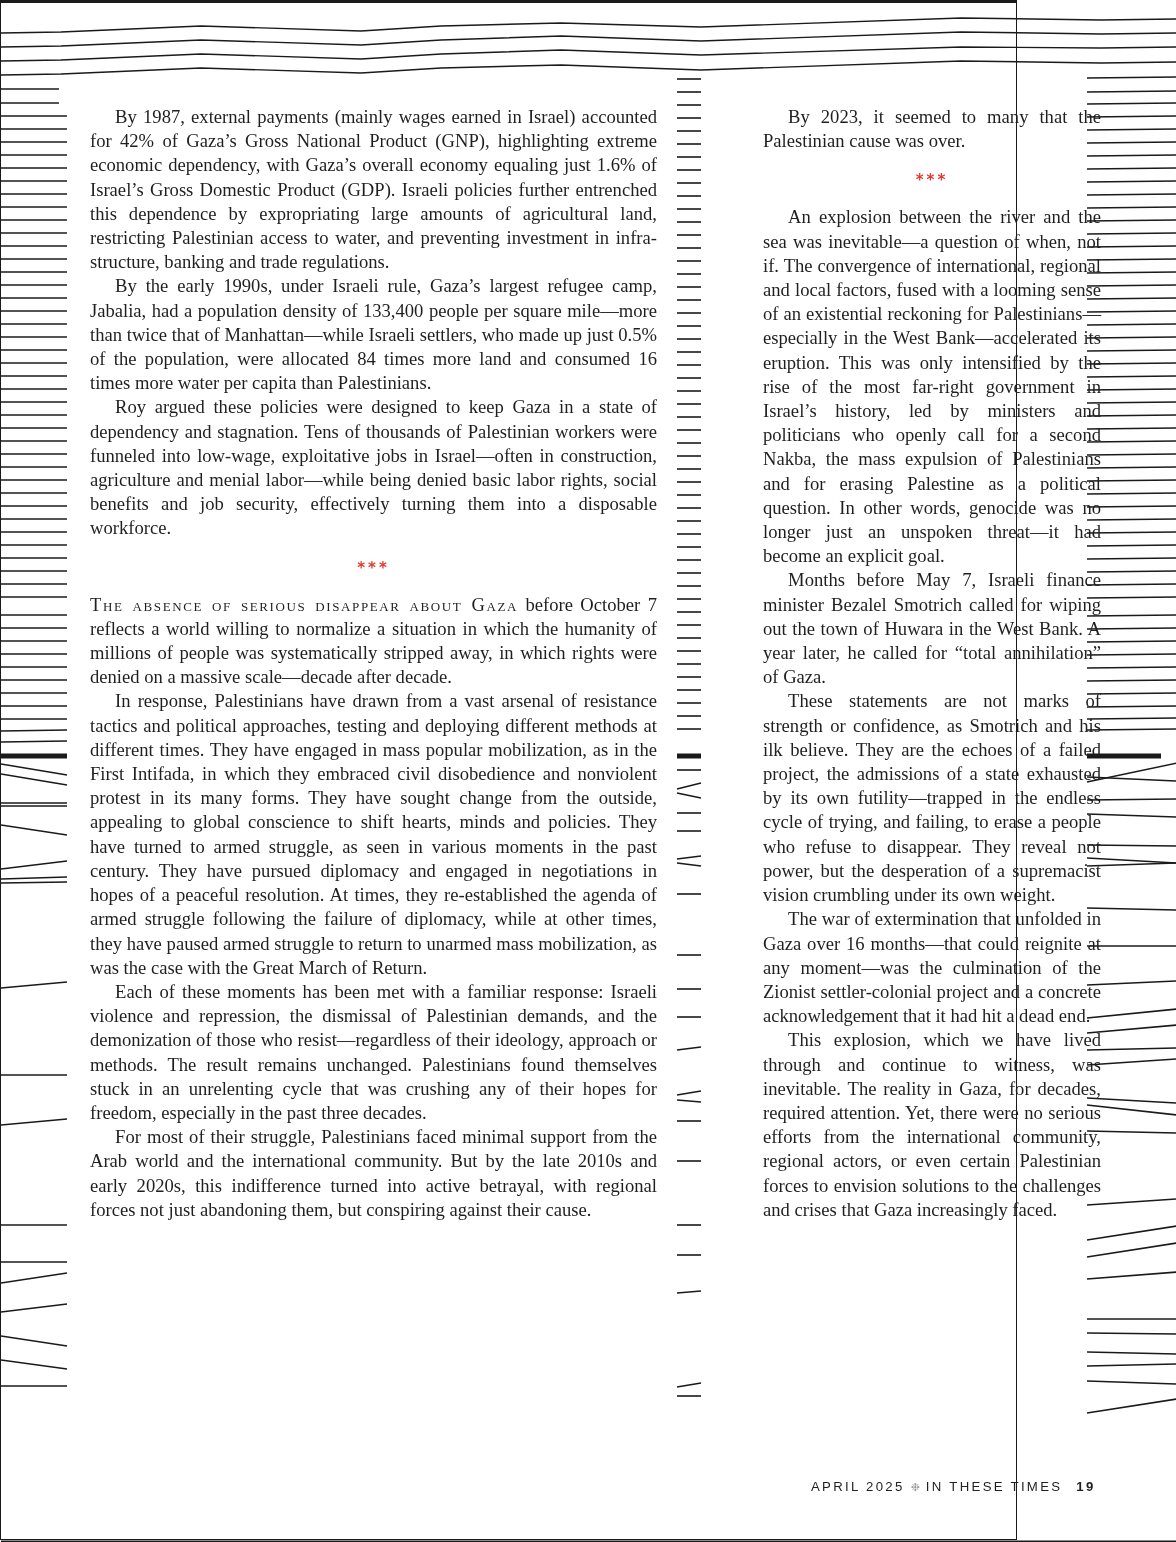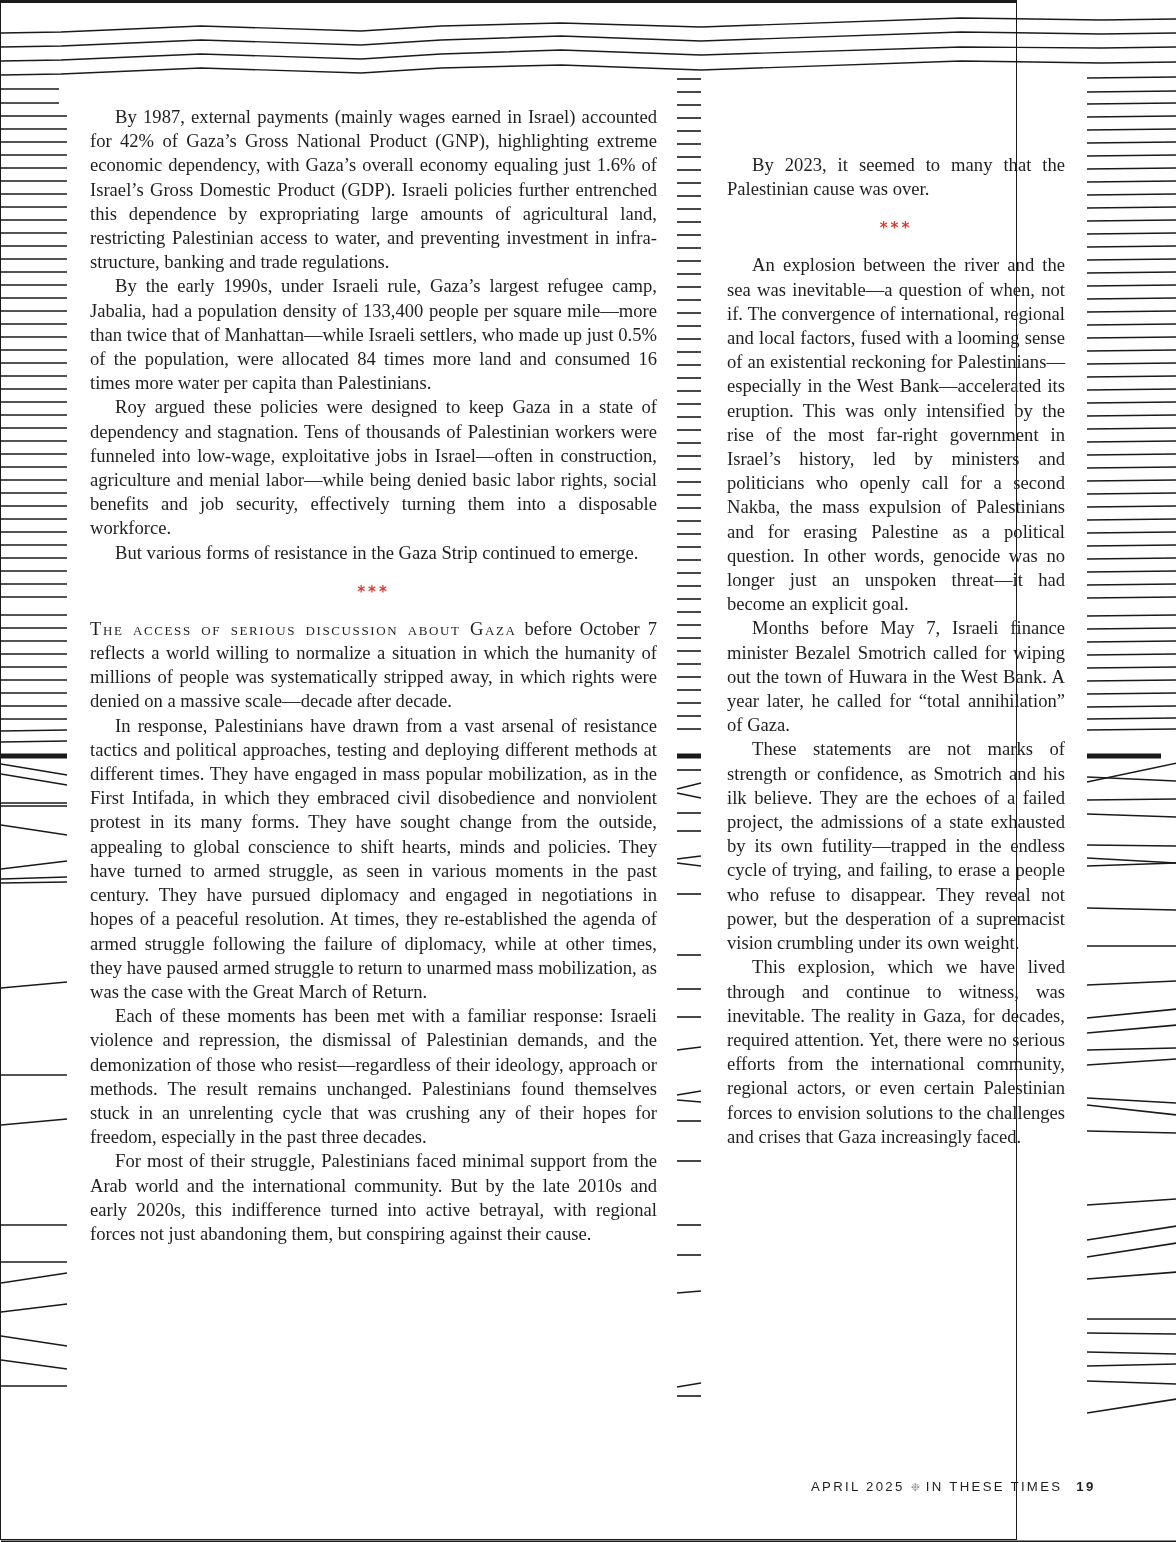--- a/index.html
+++ b/index.html
@@ -10,21 +10,21 @@
     background: #fff;
   }
   svg.art { position: absolute; left: 0; top: 0; pointer-events: none; }
   .col {
     position: absolute; top: 102px;
     font-family: "Liberation Serif", "DejaVu Serif", serif;
     font-size: 18.6px; line-height: 24.2px; color: #1f1f1f;
     text-align: justify; hyphens: manual;
   }
   .col-left { left: 89px; width: 567px; }
-  .col-right { left: 726px; width: 338px; margin-top: 48px; }
+  .col-right { left: 762px; width: 338px; }
   .col p { margin: 0; text-indent: 1.35em; }
   .col p.noindent { text-indent: 0; }
   .divider {
     text-align: center; color: #e03a2f; font-family: "DejaVu Sans", sans-serif;
     font-weight: bold; font-size: 15px; letter-spacing: 3px;
     margin: 18px 0 16px 0; line-height: 18px;
   }
   .smallcaps { font-variant: small-caps; letter-spacing: 1.6px; }
   .smallcaps.wide { letter-spacing: 5px; }
   .footer {
@@ -279,33 +279,33 @@
       <line x1="1086" y1="1378" x2="1176" y2="1381"></line>
         <line x1="1086" y1="1410" x2="1176" y2="1396"></line>
     </g>
     <line x1="0" y1="1539" x2="1176" y2="1539" stroke-width="3"></line>
   </svg>
 
   <div class="col col-left">
     <p>By 1987, external payments (mainly wages earned in Israel) ac­counted for 42% of Gaza’s Gross National Product (GNP), high­lighting extreme economic dependency, with Gaza’s overall economy equaling just 1.6% of Israel’s Gross Domestic Product (GDP). Israeli policies further entrenched this dependence by expropriating large amounts of agricultural land, restricting Palestinian access to water, and preventing investment in infra­structure, banking and trade regulations.</p>
     <p>By the early 1990s, under Israeli rule, Gaza’s largest refugee camp, Jabalia, had a population density of 133,400 people per square mile—more than twice that of Manhattan—while Israeli settlers, who made up just 0.5% of the population, were allocated 84 times more land and consumed 16 times more water per capita than Palestinians.</p>
     <p>Roy argued these policies were designed to keep Gaza in a state of dependency and stagnation. Tens of thousands of Palestinian workers were funneled into low-wage, exploitative jobs in Israel—often in construction, agriculture and menial labor—while being de­nied basic labor rights, social benefits and job security, effectively turning them into a disposable workforce.</p>
-    <p>But various forms of resistance in the Gaza Strip continued to emerge.</p>
     <div class="divider">***</div>
-    <p class="noindent"><span class="smallcaps">The access of serious discussion about Gaza</span><span> before October 7 reflects a world willing to normalize a situation in which the humanity of millions of people was systematically stripped away, in which rights were denied on a massive scale—decade after decade.</span></p>
+    <p class="noindent"><span class="smallcaps">The absence of serious disappear about Gaza</span><span> before October 7 reflects a world willing to normalize a situation in which the humanity of millions of people was systematically stripped away, in which rights were denied on a massive scale—decade after decade.</span></p>
     <p>In response, Palestinians have drawn from a vast arsenal of re­sistance tactics and political approaches, testing and deploying dif­ferent methods at different times. They have engaged in mass popular mobilization, as in the First Intifada, in which they embraced civil disobedience and nonviolent protest in its many forms. They have sought change from the outside, appealing to global conscience to shift hearts, minds and policies. They have turned to armed struggle, as seen in various moments in the past century. They have pursued diplomacy and engaged in negotiations in hopes of a peaceful reso­lution. At times, they re-established the agenda of armed struggle following the failure of diplomacy, while at other times, they have paused armed struggle to return to unarmed mass mobilization, as was the case with the Great March of Return.</p>
     <p>Each of these moments has been met with a familiar response: Israeli violence and repression, the dismissal of Palestinian de­mands, and the demonization of those who resist—regardless of their ideology, approach or methods. The result remains un­changed. Palestinians found themselves stuck in an unrelenting cycle that was crushing any of their hopes for freedom, especially in the past three decades.</p>
     <p>For most of their struggle, Palestinians faced minimal support from the Arab world and the international community. But by the late 2010s and early 2020s, this indifference turned into active be­trayal, with regional forces not just abandoning them, but conspiring against their cause.</p>
   </div>
 
   <div class="col col-right">
     <p>By 2023, it seemed to many that the Palestinian cause was over.</p>
     <div class="divider">***</div>
     <p>An explosion between the river and the sea was inevitable—a question of when, not if. The convergence of international, regional and local factors, fused with a looming sense of an existential reck­oning for Palestinians—especially in the West Bank—accelerated its eruption. This was only intensified by the rise of the most far-right government in Israel’s history, led by ministers and politicians who openly call for a second Nakba, the mass expulsion of Palestinians and for erasing Palestine as a political question. In other words, genocide was no longer just an unspoken threat—it had become an explicit goal.</p>
     <p>Months before May 7, Israeli fi­nance minister Bezalel Smotrich called for wiping out the town of Huwara in the West Bank. A year later, he called for “total annihilation” of Gaza.</p>
     <p>These statements are not marks of strength or confidence, as Smotrich and his ilk believe. They are the echoes of a failed project, the admissions of a state exhausted by its own futility—trapped in the endless cycle of trying, and failing, to erase a people who refuse to disappear. They reveal not power, but the despera­tion of a supremacist vision crumbling under its own weight.</p>
+    <p>The war of extermination that un­folded in Gaza over 16 months—that could reignite at any moment—was the culmination of the Zionist settler-colonial project and a concrete acknowl­edgement that it had hit a dead end.</p>
     <p>This explosion, which we have lived through and continue to witness, was inevitable. The reality in Gaza, for de­cades, required attention. Yet, there were no serious efforts from the inter­national community, regional actors, or even certain Palestinian forces to envision solutions to the challenges and crises that Gaza increasingly faced.</p>
   </div>
 
   <div class="footer">
     <span>APRIL 2025</span><span class="sep">❉</span><span>IN THESE TIMES</span><span class="pg">19</span>
   </div>
 </div>
 
 </body></html>

